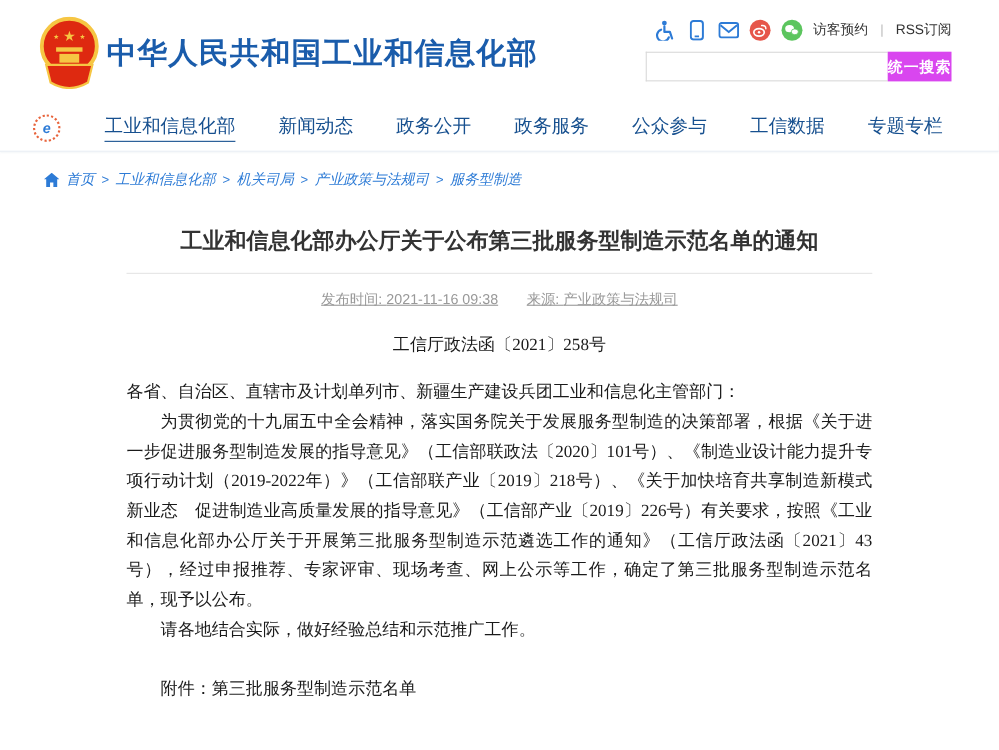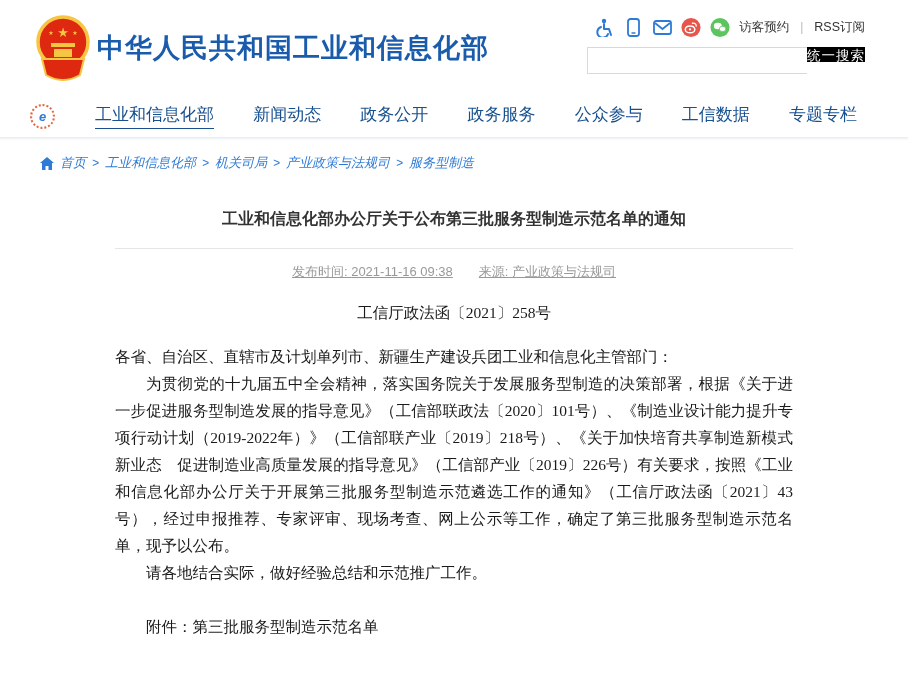--- a/index.html
+++ b/index.html
@@ -15,22 +15,22 @@
 
   .header-right { position:absolute; right:43px; top:16px; width:278px; }
   .topbar-row { display:flex; align-items:center; justify-content:flex-end; gap:9px; height:22px; }
   .topbar-row .txt { font-size:12.5px; color:#333; white-space:nowrap; }
   .topbar-row .sep { color:#bbb; font-size:12px; margin:0 2px; }
   .icon-btn { display:inline-flex; align-items:center; justify-content:center; width:20px; height:20px; }
 
   .search-row { display:flex; margin-top:9px; height:27px; }
   .search-input { flex:1; height:27px; border:1px solid #d9d9d9; border-right:none; outline:none;
                   padding:0 8px; font-size:13px; color:#333; }
-  .search-btn { width:58px; height:15px; background:#000000; color:#fff; border:none;
-                font-size:13.5px; font-weight:normal; cursor:pointer; letter-spacing:1px; }
+  .search-btn { width:58px; height:27px; background:#d946ef; color:#fff; border:none;
+                font-size:13.5px; font-weight:bold; cursor:pointer; letter-spacing:1px; }
 
   .quick-links { display:flex; justify-content:space-between; margin-top:20px; }
   .quick-links span { font-size:13px; color:#555; cursor:pointer; }
 
   
   .nav { position:relative; height:43px; background:#fff; border-bottom:1px solid #e9eef4;
          box-shadow:0 1px 2px rgba(180,195,210,.25); display:flex; align-items:center; }
   .nav-logo { position:absolute; left:30px; top:9px; width:25px; height:25px; border:2px dotted #e8643c;
               border-radius:50%; display:flex; align-items:center; justify-content:center; }
   .nav-logo i { color:#2d7bd6; font-style:italic; font-weight:bold; font-size:13px; line-height:1; }
@@ -39,21 +39,21 @@
   .nav-item.active { border-bottom:1px solid #17508f; }
 
   
   .breadcrumb { display:flex; align-items:center; margin:16px 0 0 40px; font-size:13px;font-style:italic; }
   .breadcrumb a { color:#2d7bd6; text-decoration:none; cursor:pointer; }
   .breadcrumb .bsep { color:#2d7bd6; margin:0 6px; font-size:12px; }
   .home-ic { margin-right:6px; display:inline-flex; }
 
   
   .article { margin:34px 115px 0 115px; }
-  .art-title { text-align:center; font-size:16px; font-weight:bold; color:#333; line-height:26px; }
+  .art-title { text-align:center; font-size:20px; font-weight:bold; color:#333; line-height:26px; }
   .art-rule { border:none; border-top:1px solid #e5e5e5; margin-top:16px; }
   .art-meta { text-align:center; font-size:13px; color:#999; margin-top:14px;text-decoration:underline; }
   .art-meta .gap { display:inline-block; width:26px; }
 
   .doc-body { font-family:"Liberation Serif","DejaVu Serif",serif; color:#1a1a1a; }
   .doc-number { text-align:center; font-size:15.5px; margin-top:22px; }
   .doc-body p { font-size:15.5px; line-height:27px; text-align:justify; }
   .p-salutation { margin-top:19px; }
   .p-indent { text-indent:2em; }
   .p-attachment { margin-top:27px; text-indent:2em; }

